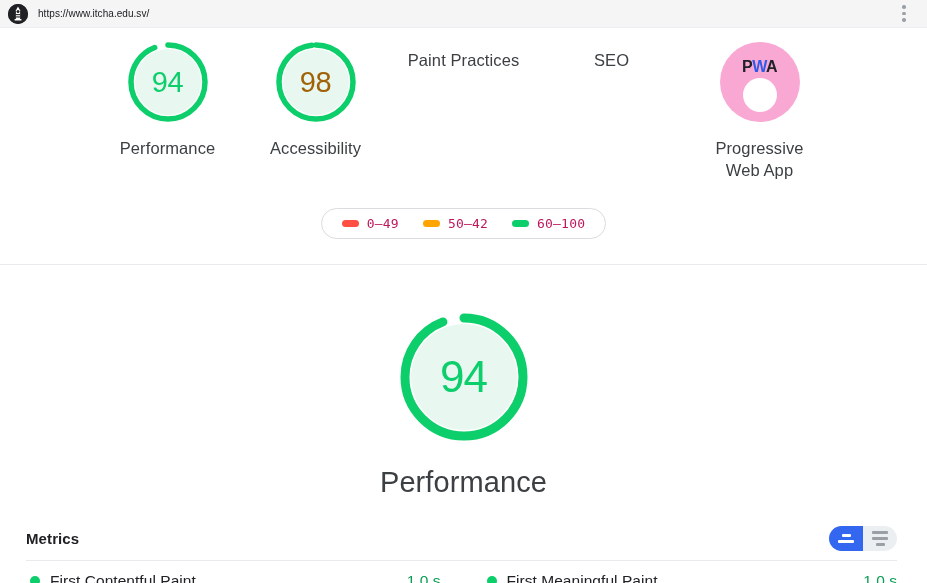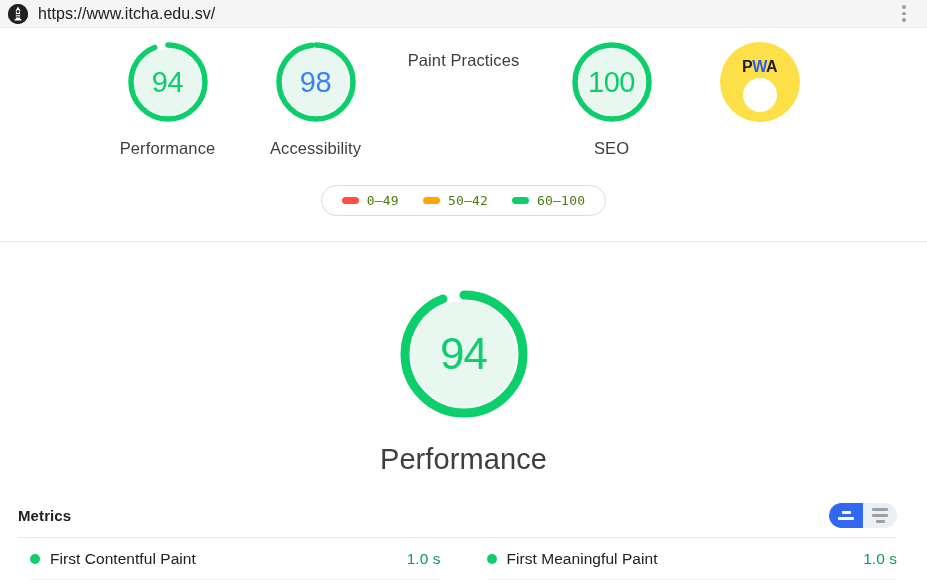--- a/index.html
+++ b/index.html
@@ -30,21 +30,21 @@
     height: 20px;
     border-radius: 50%;
     background: #202124;
     flex: 0 0 auto;
     position: relative;
     margin-left: 2px;
   }
   .lh-logo svg { position: absolute; left: 0; top: 0; }
   .url-text {
     margin-left: 10px;
-    font-size: 16px;
+    font-size: 10px;
     color: #202124;
     letter-spacing: 0.05px;
     white-space: nowrap;
     overflow: hidden;
     flex: 1 1 auto;
   }
   .kebab {
     width: 22px;
     height: 22px;
     display: flex;
@@ -114,21 +114,21 @@
     height: 88px;
     position: relative;
     display: flex;
     align-items: center;
     justify-content: center;
   }
   .pwa-donut {
     width: 80px;
     height: 80px;
     border-radius: 50%;
-    background: #fde047;
+    background: #f9a8d4;
     display: flex;
     align-items: center;
     justify-content: center;
     position: relative;
   }
   .pwa-hole {
     position: absolute;
     width: 34px;
     height: 34px;
     border-radius: 50%;
@@ -173,21 +173,21 @@
   }
   .swatch {
     width: 17px;
     height: 7px;
     border-radius: 4px;
     display: block;
   }
   .legend-text {
     font-family: "DejaVu Sans Mono", "Liberation Mono", monospace;
     font-size: 13px;
-    color: #4d7c0f;
+    color: #be185d;
     letter-spacing: 0.2px;
   }
 
   .divider {
     height: 1px;
     background: #e8eaed;
     margin-top: 25px;
   }
 
   
@@ -221,21 +221,21 @@
     font-size: 29px;
     color: #3c4043;
     letter-spacing: 0.1px;
   }
 
   
   .metrics-head {
     display: flex;
     align-items: center;
     justify-content: space-between;
-    margin: 27px 30px 0 18px;
+    margin: 27px 30px 0 26px;
     padding-bottom: 9px;
     border-bottom: 1px solid #e8eaed;
   }
   .metrics-title {
     font-size: 15px;
     font-weight: bold;
     color: #202124;
     letter-spacing: 0.1px;
   }
   .toggle-group {
@@ -336,47 +336,41 @@
       </div>
       <div class="gauge-label">Performance</div>
     </div>
 
     <div class="gauge-cell">
       <div class="gauge-wrap">
         <svg width="88" height="88" viewBox="0 0 88 88">
           <circle cx="44" cy="44" r="33" fill="#e8f8f0"></circle>
           <circle cx="44" cy="44" r="37" fill="none" stroke="#0cce6b" stroke-width="5.5" stroke-linecap="round" stroke-dasharray="227.8 232.5" stroke-dashoffset="0"></circle>
         </svg>
-        <span class="gauge-num" style="color:#3b82f6">98</span>
+        <span class="gauge-num" style="color:#a16207">98</span>
       </div>
       <div class="gauge-label">Accessibility</div>
     </div>
 
     <div class="gauge-cell">
       <div class="gauge-label">Paint Practices</div>
     </div>
 
     <div class="gauge-cell">
-      <div class="gauge-wrap">
-        <svg width="88" height="88" viewBox="0 0 88 88">
-          <circle cx="44" cy="44" r="33" fill="#e8f8f0"></circle>
-          <circle cx="44" cy="44" r="37" fill="none" stroke="#0cce6b" stroke-width="5.5" stroke-linecap="round" stroke-dasharray="232.5 232.5" stroke-dashoffset="0"></circle>
-        </svg>
-        <span class="gauge-num" style="color:#0cce6b">100</span>
-      </div>
       <div class="gauge-label">SEO</div>
     </div>
 
     <div class="gauge-cell">
       <div class="pwa-wrap">
         <div class="pwa-donut">
           <div class="pwa-logo"><span>P</span><span class="w">W</span><span>A</span></div>
           <div class="pwa-hole"></div>
         </div>
       </div>
+      <div class="gauge-label"><span>Progressive</span><br><span>Web App</span></div>
     </div>
 
   </div>
 
   <div class="legend-row">
     <div class="legend">
       <div class="legend-item">
         <span class="swatch" style="background:#ff4e42"></span>
         <span class="legend-text">0–49</span>
       </div>

